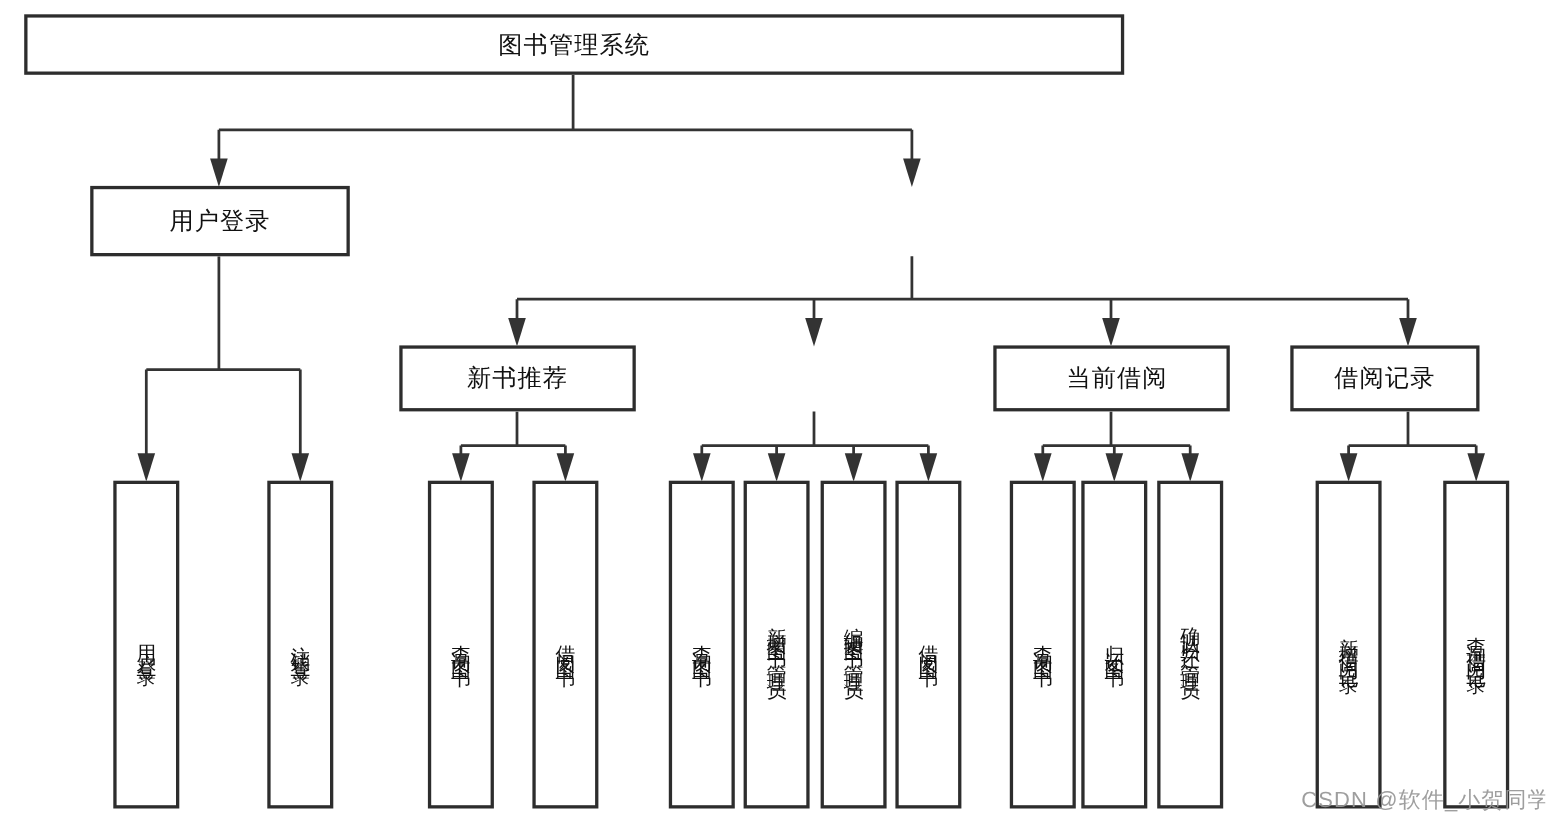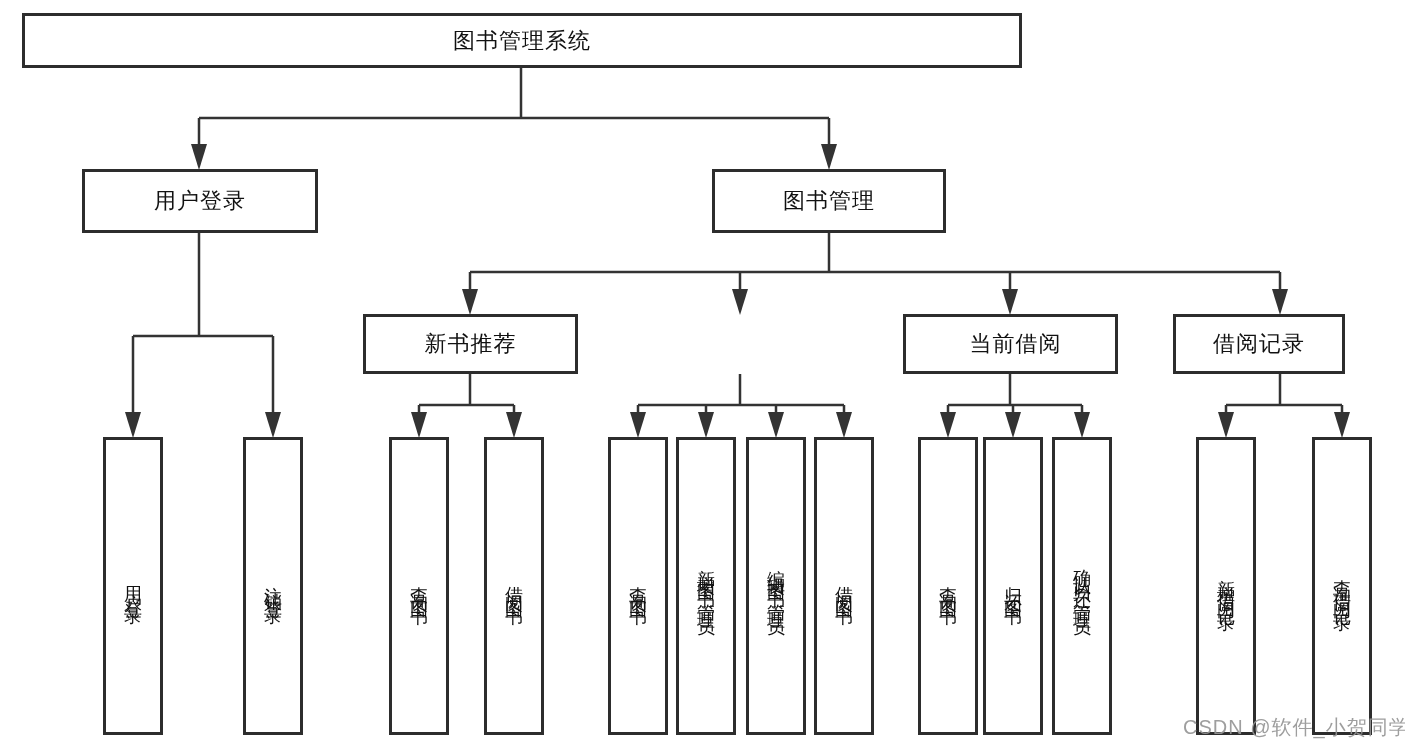--- a/index.html
+++ b/index.html
@@ -97,21 +97,20 @@
       <polygon points="1005,412 1021,412 1013,438"></polygon>
       <polygon points="1074,412 1090,412 1082,438"></polygon>
       <polygon points="1218,412 1234,412 1226,438"></polygon>
       <polygon points="1334,412 1350,412 1342,438"></polygon>
     </g>
   </svg>
 
   <div class="box" style="left:22px; top:13px; width:1000px; height:55px;">图书管理系统</div>
 
   <div class="box" style="left:82px; top:169px; width:236px; height:64px;">用户登录</div>
-  <div class="box" style="left:712px; top:169px; width:234px; height:64px;">图书管理</div>
 
   <div class="box" style="left:363px; top:314px; width:215px; height:60px;text-align:right;">新书推荐</div>
   <div class="box" style="left:903px; top:314px; width:215px; height:60px;padding-left:10px;">当前借阅</div>
   <div class="box" style="left:1173px; top:314px; width:172px; height:60px;">借阅记录</div>
 
   <div class="box leaf" style="left:103px; top:437px; width:60px; height:298px;">
     <span class="vtext">用户登录</span>
   </div>
   <div class="box leaf" style="left:243px; top:437px; width:60px; height:298px;">
     <span class="vtext">注销登录</span>

